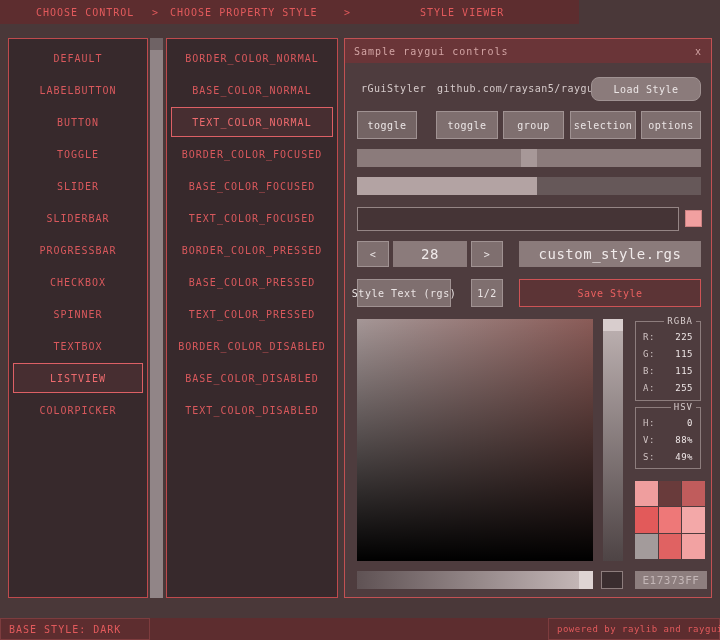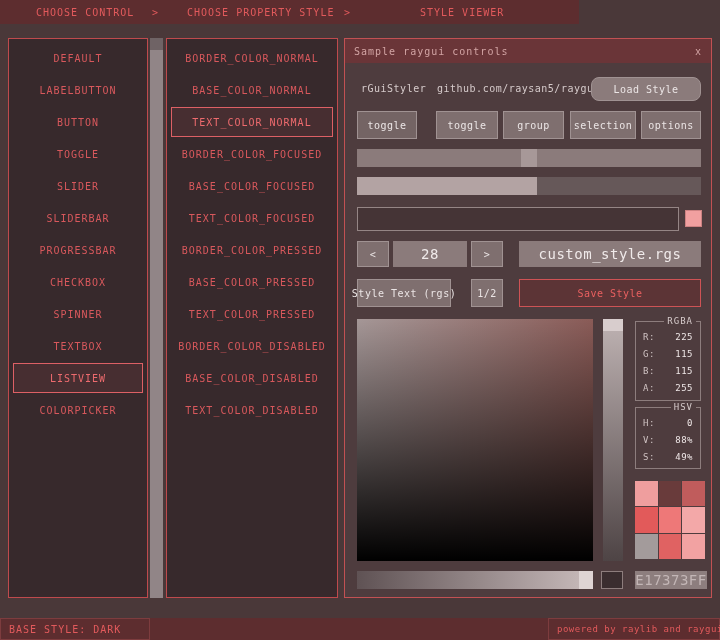--- a/index.html
+++ b/index.html
@@ -66,40 +66,40 @@
 
   .palette { position:absolute; left:290px; top:442px; width:70px; height:78px; display:grid;
              grid-template-columns:repeat(3,1fr); grid-template-rows:repeat(3,1fr); gap:1px; }
   .palette div { width:100%; height:100%; }
 
   .alphabar { position:absolute; left:12px; top:532px; width:236px; height:18px;
               background:linear-gradient(to right, #5f5254 0%, #c9bcbc 100%); }
   .alphabar .thumb { position:absolute; left:222px; top:0; width:14px; height:18px; background:#ded4d4; }
   .minibox { position:absolute; left:256px; top:532px; width:22px; height:18px; background:#3a2d2f; border:1px solid #8d7d7d; }
   .hexbox { position:absolute; left:290px; top:532px; width:72px; height:18px; background:#8d7e7e; display:flex;
-            align-items:center; justify-content:center; color:#c3b6b6; font-size:14px; letter-spacing:0.5px; }
+            align-items:center; justify-content:center; color:#c3b6b6; font-size:11px; letter-spacing:0.5px; }
 
   
   .statusbar { position:absolute; left:0; top:618px; width:720px; height:22px; background:#5d2d2f; font-size:10px;
                letter-spacing:1px; color:#e25a5c; }
   .statusbar .seg { position:absolute; top:0; height:22px; border:1px solid #7d3c3e; display:flex; align-items:center;
                     padding-left:8px; white-space:nowrap; }
   .seg1 { left:0; width:150px; }
   .seg2 { left:150px; width:190px; }
   .seg3 { left:548px; width:172px; font-size:9px; letter-spacing:0.5px; }
 </style>
 </head>
 <body>
 
 <div id="app">
 
   <div class="topbar">
     <span style="left:36px">CHOOSE CONTROL</span>
     <span style="left:152px">&gt;</span>
-    <span style="left:187px">CHOOSE PROPERTY STYLE</span>
+    <span style="left:170px">CHOOSE PROPERTY STYLE</span>
     <span style="left:344px">&gt;</span>
     <span style="left:420px">STYLE VIEWER</span>
   </div>
 
   <div class="panel panel-left">
     <div class="list-item">DEFAULT</div>
     <div class="list-item">LABELBUTTON</div>
     <div class="list-item">BUTTON</div>
     <div class="list-item">TOGGLE</div>
     <div class="list-item">SLIDER</div>

